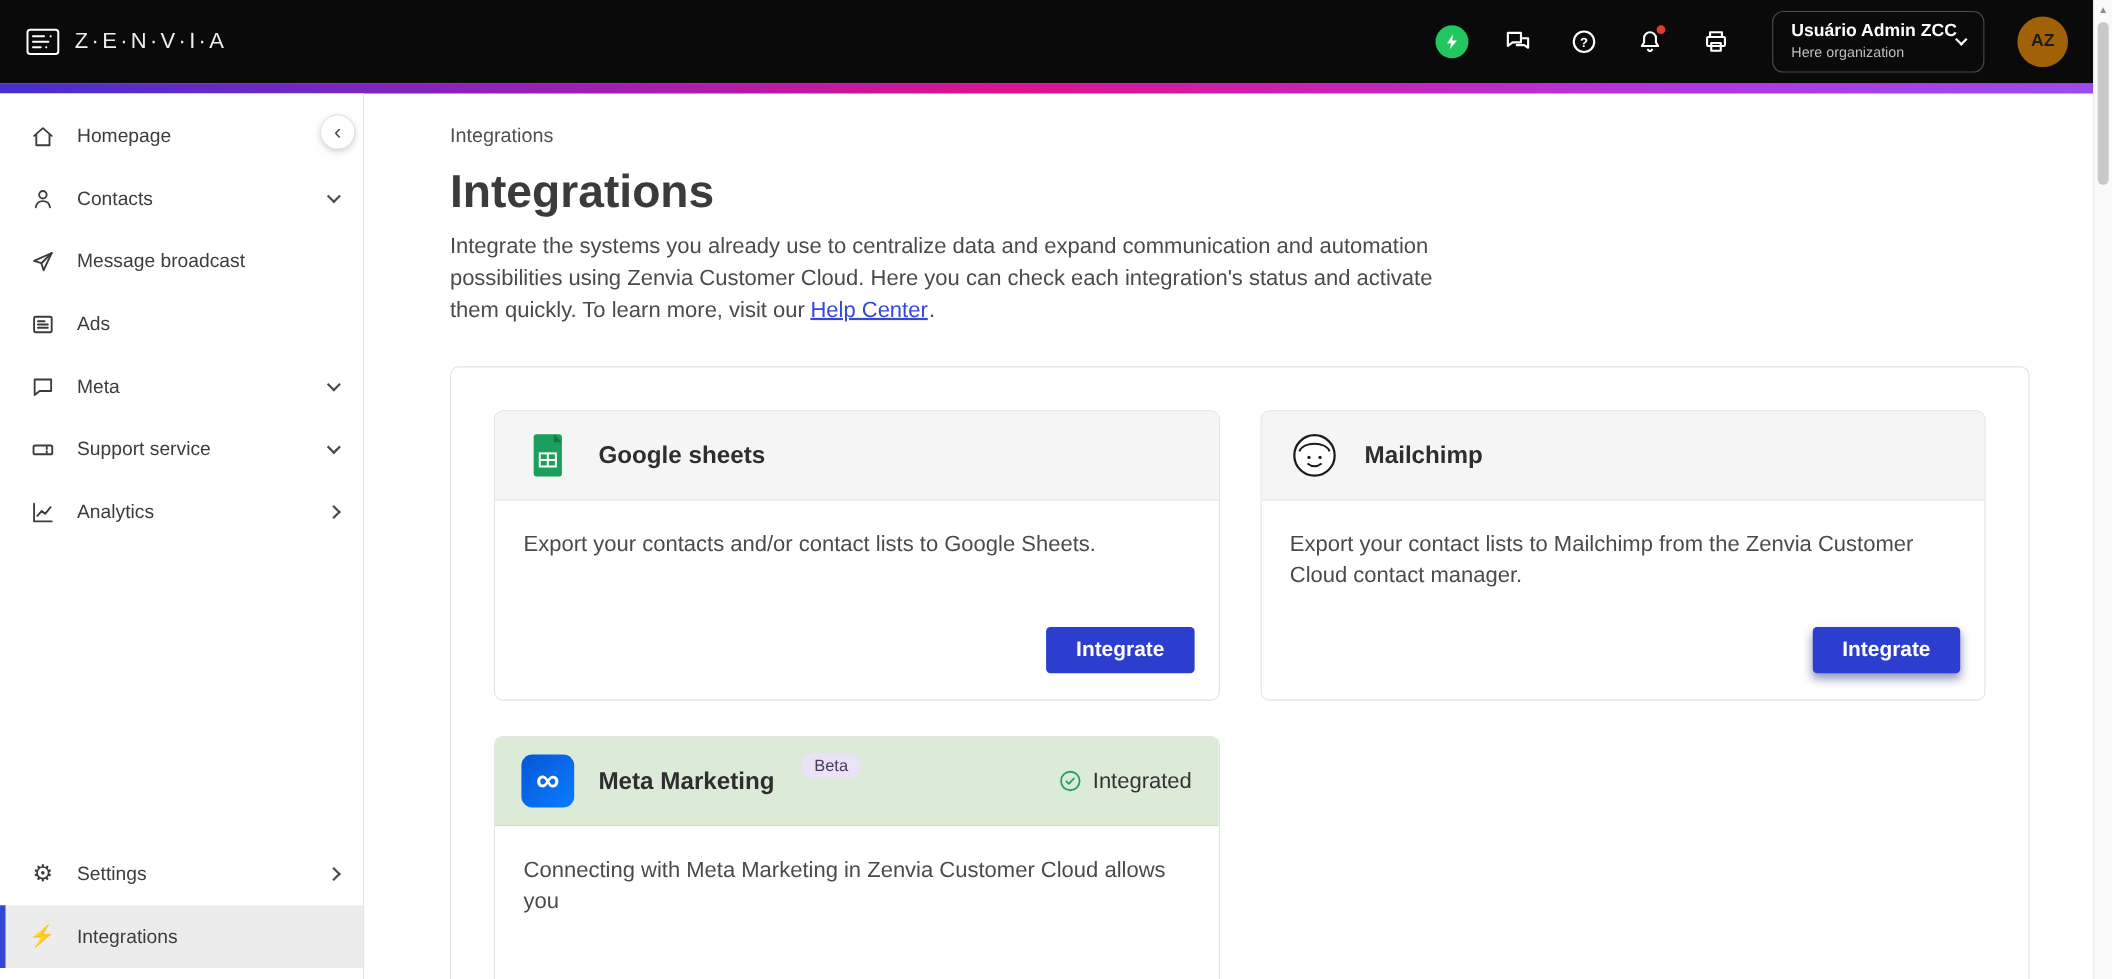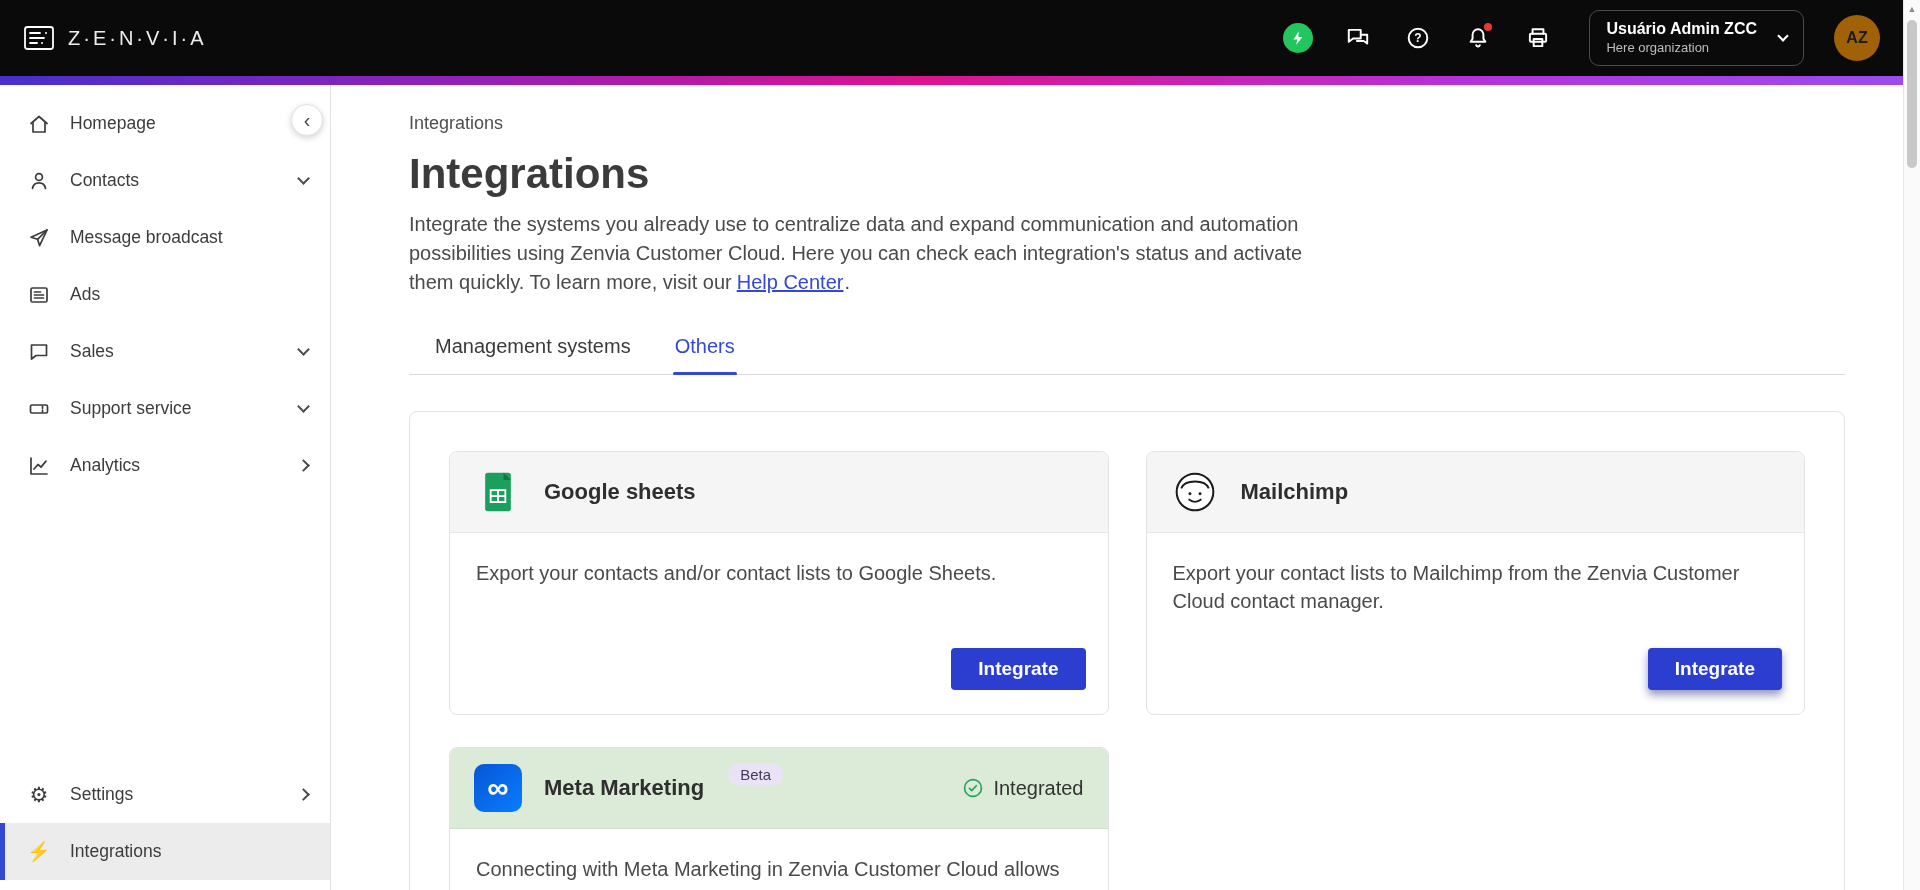--- a/index.html
+++ b/index.html
@@ -12,21 +12,21 @@
   .brand { display: flex; align-items: center; gap: 12px; cursor: pointer; }
   .brand-text { color: #ededed; font-size: 20px; letter-spacing: 3px; font-weight: 500; }
   .topbar-right { display: flex; align-items: center; gap: 30px; }
   .tb-icon { width: 30px; height: 30px; display: flex; align-items: center; justify-content: center;
     cursor: pointer; position: relative; }
   .status-dot { width: 30px; height: 30px; border-radius: 50%; background: #22c55e;
     display: flex; align-items: center; justify-content: center; cursor: pointer; }
   .badge-dot { position: absolute; top: -2px; right: -1px; width: 12px; height: 12px;
     border-radius: 50%; background: #e53935; border: 2px solid #0a0a0a; }
   .user-select { display: flex; align-items: center; border: 1px solid #4a4a4a; border-radius: 10px;
-    padding: 8px 16px; gap: 22px; cursor: pointer; margin-left: 6px; }
+    padding: 8px 16px; cursor: pointer; margin-left: 6px; }
   .user-texts { display: flex; flex-direction: column; line-height: 1.3; }
   .user-name { color: #fff; font-size: 16px; font-weight: 600; }
   .user-org { color: #bdbdbd; font-size: 13px; }
   .avatar { width: 46px; height: 46px; border-radius: 50%; background: #a16207; color: #1c1c1c;
     display: flex; align-items: center; justify-content: center; font-weight: 700; font-size: 16px;
     cursor: pointer; }
 
   .gradient-bar { height: 9px;
     background: linear-gradient(90deg, #4630cf 0%, #a01db4 28%, #dd1390 48%, #b433dd 78%, #9a4cf0 100%); }
 
@@ -216,21 +216,21 @@
         </span>
         <span class="si-label">Ads</span>
       </div>
 
       <div class="side-item">
         <span class="si-icon">
           <svg class="line" width="24" height="24" viewBox="0 0 24 24">
               <path d="M4.5 5h15v10.5H9L4.5 19z"></path>
             </svg>
         </span>
-        <span class="si-label">Sales</span>
+        <span class="si-label">Meta</span>
         <span class="chev down"></span>
       </div>
 
       <div class="side-item">
         <span class="si-icon">
           <svg class="line" width="24" height="24" viewBox="0 0 24 24">
               <rect x="3.5" y="8" width="17" height="8" rx="1.5"></rect>
               <path d="M15.5 9.2v5.6" stroke-dasharray="2 2"></path>
             </svg>
         </span>
@@ -264,24 +264,20 @@
       </div>
     </nav>
   </aside>
 
   <main class="content">
     <div class="content-inner">
       <div class="breadcrumb">Integrations</div>
       <h1 class="page-title">Integrations</h1>
       <p class="intro"><span>Integrate the systems you already use to centralize data and expand communication and automation possibilities using Zenvia Customer Cloud. Here you can check each integration's status and activate them quickly. To learn more, visit our</span><a class="intro-link">Help Center</a><span>.</span></p>
 
-      <div class="tabs">
-        <div class="tab">Management systems</div>
-        <div class="tab active">Others</div>
-      </div>
 
       <section class="panel">
         <div class="cards-grid">
 
           <article class="card">
             <header class="card-head">
               <span class="app-icon">
                 <svg width="44" height="44" viewBox="0 0 48 48">
                   <rect x="10" y="3" width="28" height="42" rx="3" fill="#1aa05c"></rect>
                   <path d="M30 3l8 8h-8z" fill="#0d7a42"></path>

